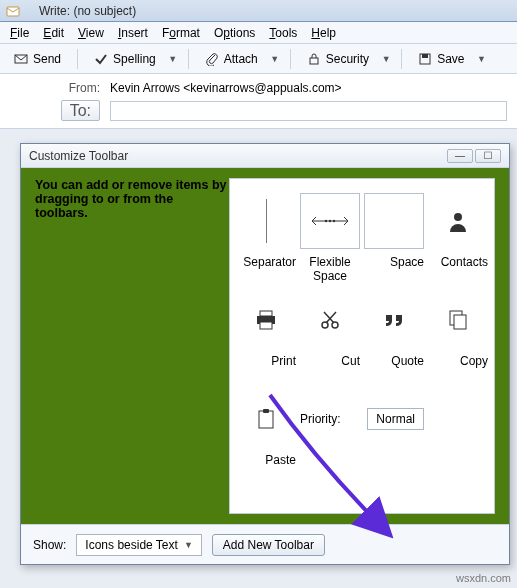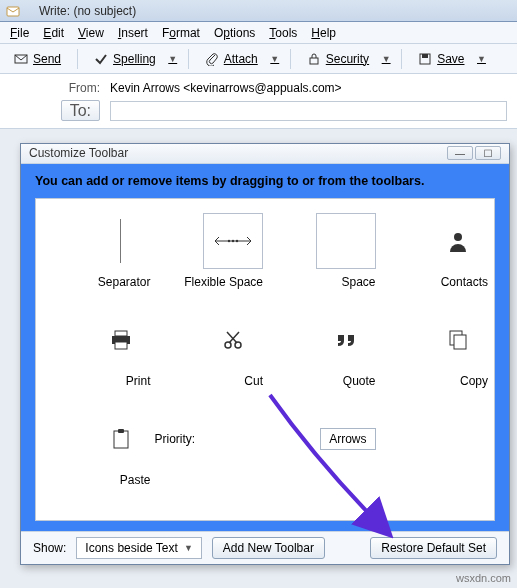--- a/index.html
+++ b/index.html
@@ -37,21 +37,20 @@
   .menubar span { cursor: default; }
   .menubar span u { text-decoration: underline; }
   .toolbar {
     height: 30px;
     background: #f4f7fb;
     border-bottom: 1px solid #c9d4e2;
     display: flex;
     align-items: center;
     padding: 0 8px;
     gap: 6px;
-    text-decoration: underline;
   }
   .tb-btn {
     display:flex;align-items:center;gap:5px;
     padding: 3px 6px;
     border-radius: 3px;
   }
   .tb-sep { width:1px; height:20px; background:#c9d4e2; margin:0 4px; }
   .tb-drop { width: 10px; text-align:center; color:#555; font-size:9px; }
   .addr {
     background:#fff;
@@ -69,40 +68,40 @@
   .addr-to-btn {
     border:1px solid #b0bccc; background:linear-gradient(#fdfefe,#e7edf4);
     padding:1px 8px; border-radius:2px; font-size:16px;
   }
 
   .dialog {
     position:absolute;
     left:20px; top:143px;
     width:490px; height:422px;
     border:1px solid #6e86a3;
-    background:#3b82f6;
+    background:#4d7c0f;
     box-shadow:2px 3px 8px rgba(0,0,0,.25);
     display:flex; flex-direction:column;
   }
   .dlg-title {
     height:24px;
     background:linear-gradient(#f9fbfd,#e6ecf4);
     border-bottom:1px solid #c9d4e2;
     display:flex; align-items:center; padding:0 8px;
     justify-content:space-between;
   }
   .dlg-title .txt { font-size:12px; color:#333; }
   .dlg-title .wbtns { display:flex; gap:2px; }
   .wbtn {
     width:26px; height:14px; border:1px solid #a8b6c8;
     background:linear-gradient(#f8fafc,#e2e9f1);
     border-radius:2px; display:flex;align-items:center;justify-content:center;
     font-size:10px; color:#444;
   }
-  .dlg-body { padding:10px 14px; flex:1; display:flex; flex-direction:column; }
+  .dlg-body { padding:10px 14px; flex:1; display:flex; flex-direction:row; }
   .dlg-body .instr { font-weight:bold; font-size:12.5px; margin-bottom:10px; }
   .panel {
     flex:1; background:#fff; border:1px solid #c0cad6; padding:14px 6px;
     display:grid;
     grid-template-columns: repeat(4, 1fr);
     column-gap: 4px;
     row-gap: 4px;
     align-content: start;
     grid-auto-rows: 95px;
   }
@@ -333,40 +332,37 @@
           <svg width="18" height="22" viewBox="0 0 18 22">
               <rect x="2" y="3" width="14" height="17" fill="#fff" stroke="#333"></rect>
               <rect x="6" y="1" width="6" height="4" rx="1" fill="#333"></rect>
             </svg>
         </div>
         <div class="lbl">Paste</div>
       </div>
       <div class="titem" style="grid-column:2 / span 2; flex-direction:row; justify-content:space-between; align-items:center; gap:8px; height:56px;">
         <span>Priority:</span>
         <div class="sel-like">
-          <span>Arrows</span>
+          <span>Normal</span>
         </div>
       </div>
       <div></div>
 
     </div>
   </div>
   <div class="dlg-footer">
     <span>Show:</span>
     <div class="sel-like">
       <span>Icons beside Text</span>
       <span class="caret">▼</span>
     </div>
     <div class="btn">
       <span>Add New Toolbar</span>
     </div>
     <div class="spacer"></div>
-    <div class="btn">
-      <span>Restore Default Set</span>
-    </div>
   </div>
 </div>
 
 <svg class="arrow" width="160" height="160">
   <defs>
     <marker id="ah" markerWidth="10" markerHeight="10" refX="7" refY="5" orient="auto">
       <path d="M0 0 L10 5 L0 10 Z" fill="#5a2bd6"></path>
     </marker>
   </defs>
   <path d="M10 10 Q60 80 125 145" stroke="#5a2bd6" stroke-width="4" fill="none" marker-end="url(#ah)"></path>

